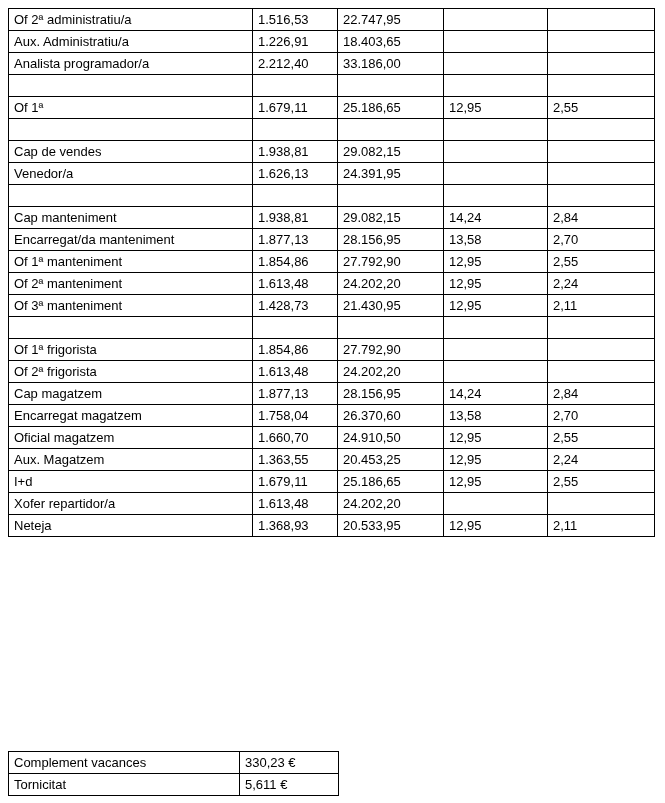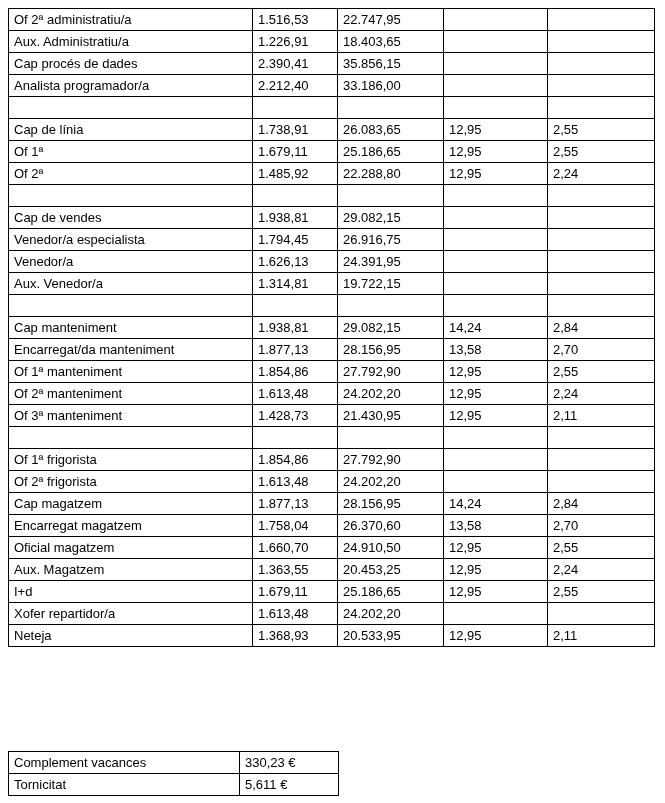--- a/index.html
+++ b/index.html
@@ -69,93 +69,58 @@
           <td></td>
         </tr>
         <tr>
           <td>Aux. Administratiu/a</td>
           <td>1.226,91</td>
           <td>18.403,65</td>
           <td></td>
           <td></td>
         </tr>
         <tr>
-          <td>Cap procés de dades</td>
-          <td>2.390,41</td>
-          <td>35.856,15</td>
-          <td></td>
-          <td></td>
-        </tr>
-        <tr>
           <td>Analista programador/a</td>
           <td>2.212,40</td>
           <td>33.186,00</td>
           <td></td>
           <td></td>
         </tr>
         <tr>
           <td></td>
           <td></td>
           <td></td>
           <td></td>
           <td></td>
         </tr>
         <tr>
-          <td>Cap de línia</td>
-          <td>1.738,91</td>
-          <td>26.083,65</td>
-          <td>12,95</td>
-          <td>2,55</td>
-        </tr>
-        <tr>
           <td>Of 1ª</td>
           <td>1.679,11</td>
           <td>25.186,65</td>
           <td>12,95</td>
           <td>2,55</td>
         </tr>
         <tr>
-          <td>Of 2ª</td>
-          <td>1.485,92</td>
-          <td>22.288,80</td>
-          <td>12,95</td>
-          <td>2,24</td>
-        </tr>
-        <tr>
           <td></td>
           <td></td>
           <td></td>
           <td></td>
           <td></td>
         </tr>
         <tr>
           <td>Cap de vendes</td>
           <td>1.938,81</td>
           <td>29.082,15</td>
           <td></td>
           <td></td>
         </tr>
         <tr>
-          <td>Venedor/a especialista</td>
-          <td>1.794,45</td>
-          <td>26.916,75</td>
-          <td></td>
-          <td></td>
-        </tr>
-        <tr>
           <td>Venedor/a</td>
           <td>1.626,13</td>
           <td>24.391,95</td>
-          <td></td>
-          <td></td>
-        </tr>
-        <tr>
-          <td>Aux. Venedor/a</td>
-          <td>1.314,81</td>
-          <td>19.722,15</td>
           <td></td>
           <td></td>
         </tr>
         <tr>
           <td></td>
           <td></td>
           <td></td>
           <td></td>
           <td></td>
         </tr>

